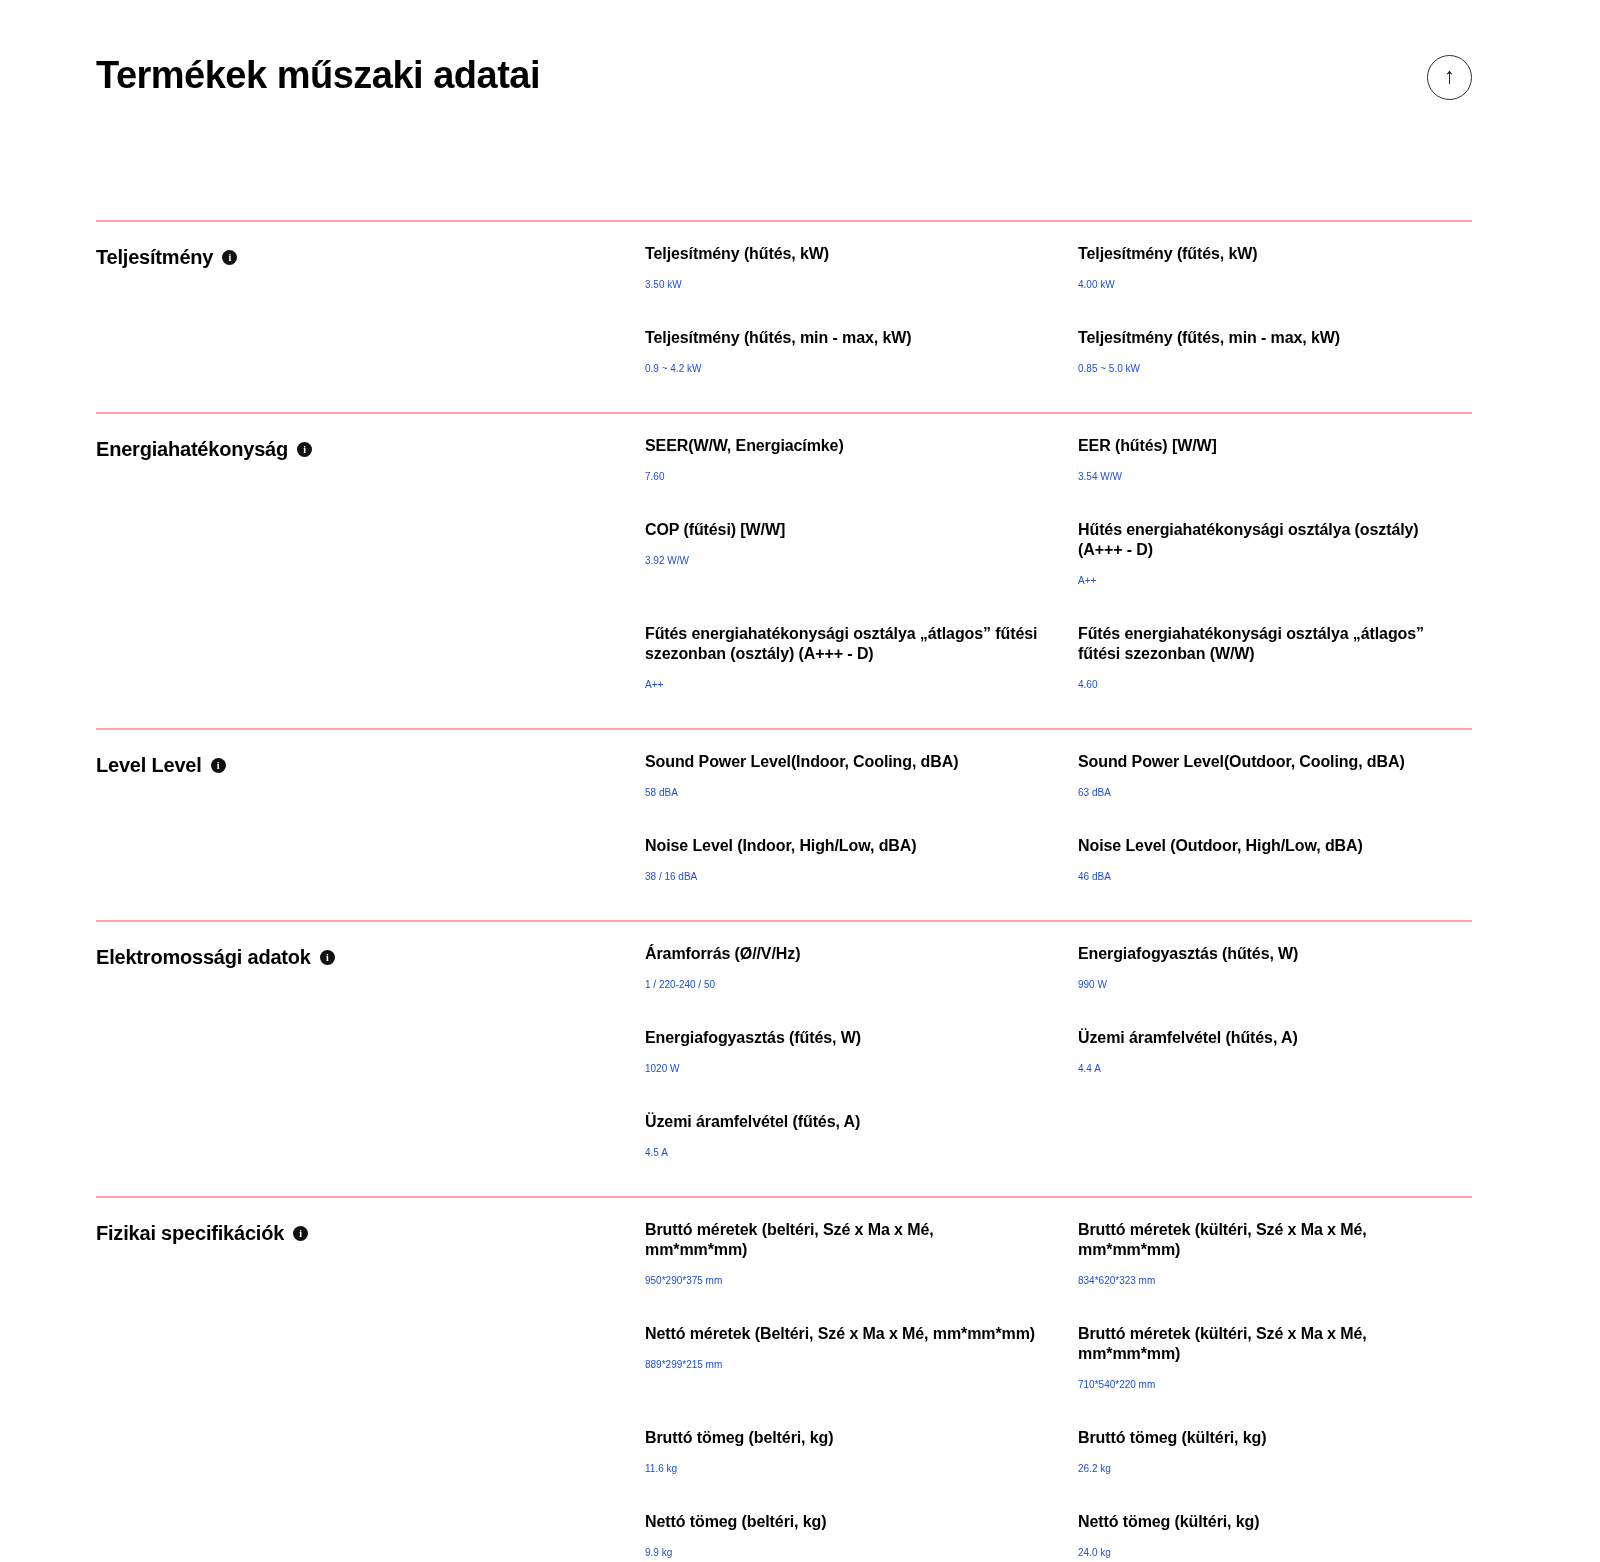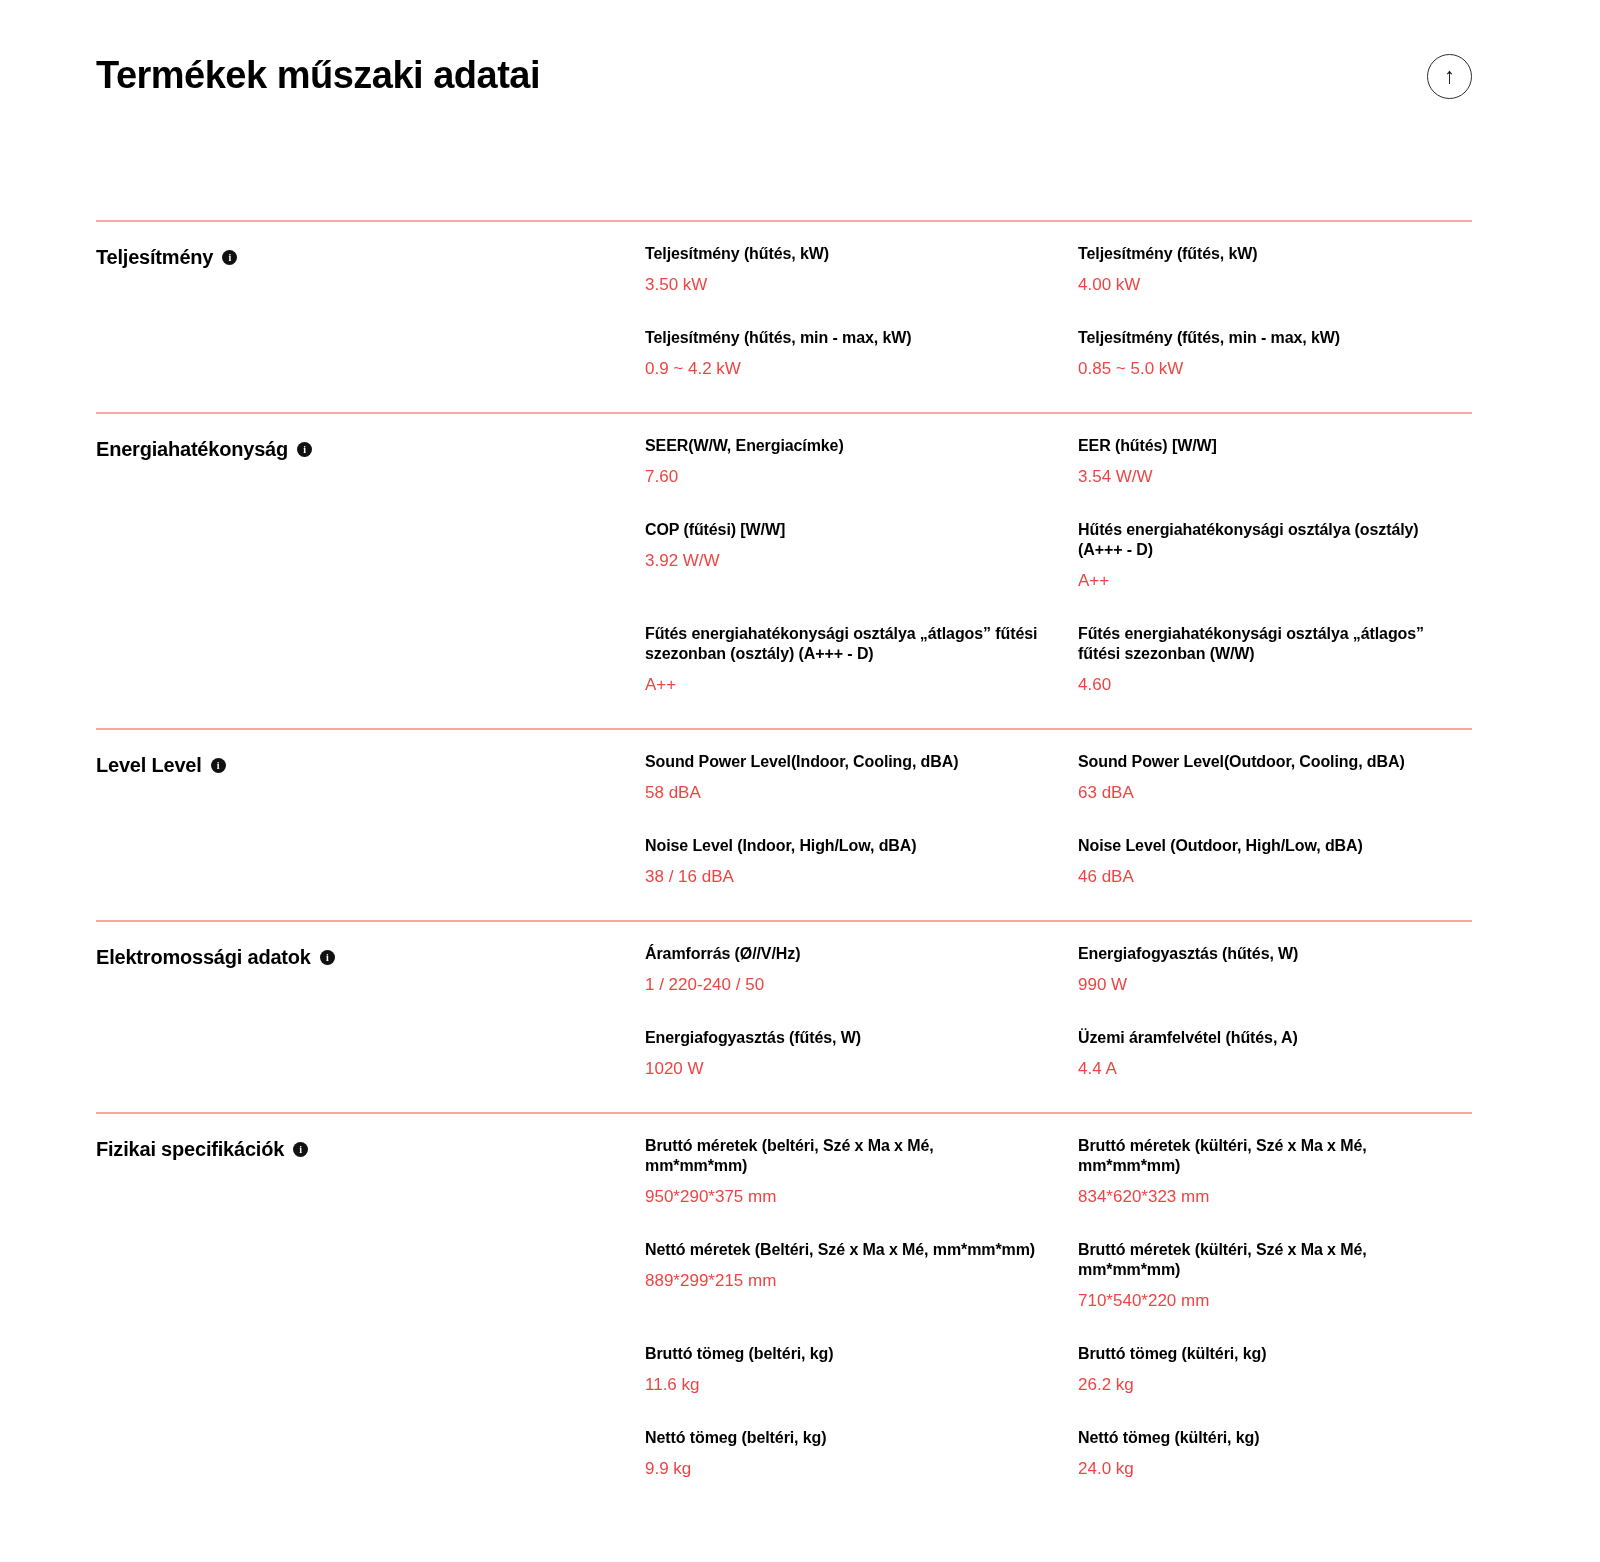--- a/index.html
+++ b/index.html
@@ -8,21 +8,21 @@
     background: #ffffff;
     width: 1600px; height: 1562px;
     overflow: hidden;
     font-family: "Liberation Sans", sans-serif;
     color: #000;
   }
   .page { width: 1600px; padding: 0 128px 0 96px; }
 
   
   .page-header {
-    display: flex; justify-content: space-between; align-items: center;
+    display: flex; justify-content: space-between; align-items: flex-end;
     padding-top: 52px;
   }
   h1.page-title {
     margin: 0;
     font-size: 38px; font-weight: 700; letter-spacing: -0.5px;
     line-height: 1.25;
   }
   .scroll-top {
     width: 45px; height: 45px;
     border: 1.6px solid #2f2f2f; border-radius: 50%;
@@ -61,22 +61,22 @@
   .items {
     display: grid;
     grid-template-columns: 433px 1fr;
   }
   .item { margin-bottom: 34px; padding-right: 40px; }
   .item .label {
     font-size: 16px; font-weight: 700; letter-spacing: -0.1px;
     line-height: 20px; margin-bottom: 11px; color: #000;
   }
   .item .value {
-    font-size: 17px; font-weight: 400;
-    line-height: 19px; color: #ef4444;
+    font-size: 10px; font-weight: 400;
+    line-height: 19px; color: #1d4ed8;
   }
 </style>
 </head>
 <body>
 
 <div class="page">
   <header class="page-header">
     <h1 class="page-title">Termékek műszaki adatai</h1>
     <button class="scroll-top">
       <span class="arrow">↑</span>
@@ -187,20 +187,24 @@
             <div class="value">990 W</div>
           </div>
           <div class="item">
             <div class="label">Energiafogyasztás (fűtés, W)</div>
             <div class="value">1020 W</div>
           </div>
           <div class="item">
             <div class="label">Üzemi áramfelvétel (hűtés, A)</div>
             <div class="value">4.4 A</div>
           </div>
+          <div class="item">
+            <div class="label">Üzemi áramfelvétel (fűtés, A)</div>
+            <div class="value">4.5 A</div>
+          </div>
         </div>
       </section>
       <section class="spec-section">
         <div class="section-head">
           <h2 class="section-title">
             <span>Fizikai specifikációk</span>
             <span class="info-icon">i</span>
           </h2>
         </div>
         <div class="items">

